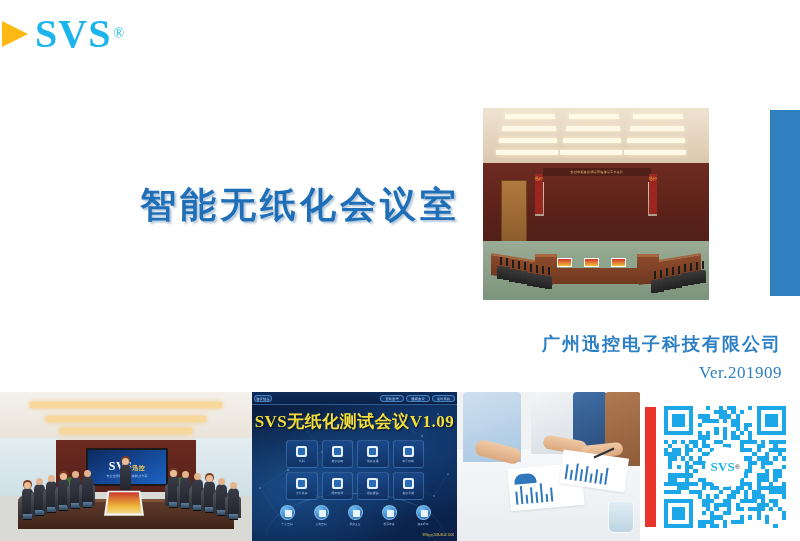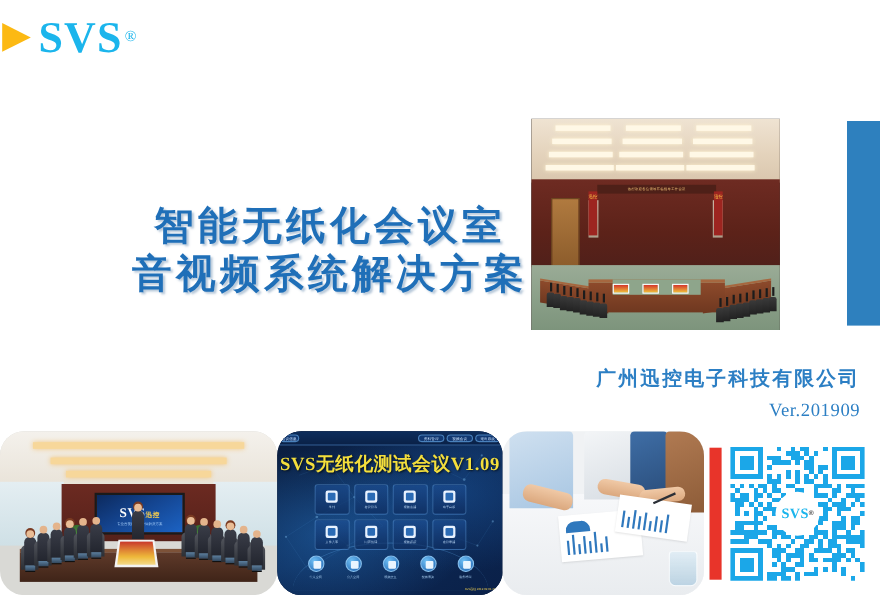--- a/index.html
+++ b/index.html
@@ -147,21 +147,21 @@
   }
 
   
   #right-bar {
     position:absolute; left:770px; top:110px; width:30px; height:186px;
     background:#2E80BE;
   }
 
   
   #strip { position:absolute; left:0; top:392px; width:800px; height:149px; display:flex; }
-  .panel { position:relative; height:149px; overflow:hidden;border-radius:22px; }
+  .panel { position:relative; height:149px; overflow:hidden; }
 
   
   #panel-room { width:252px; background:#d9d9d5; }
   .p1-ceiling {
     position:absolute; left:0; top:0; width:100%; height:54px;
     background:linear-gradient(180deg,#f4f1ec 0%,#e8e2d7 100%);
   }
   .p1-cove {
     position:absolute; height:6px; background:#f7d79a; box-shadow:0 0 5px #f3c77e;
   }
@@ -351,21 +351,20 @@
 <body>
 
 <div id="logo">
   <div id="logo-triangle"></div>
   <div id="logo-text">SVS</div>
   <div id="logo-reg">®</div>
 </div>
 
 <div id="title-block">
   <div class="title-line">智能无纸化会议室</div>
-  <div class="title-line">音视频系统解决方案</div>
 </div>
 
 <div id="hero">
   <div class="h-ceiling"></div>
   <div class="h-wall"></div>
   <div class="h-door"></div>
   <div class="h-panel" style="left:52px;top:74px;"></div>
   <div class="h-panel" style="right:52px;top:74px;"></div>
   <div class="h-screen-banner">热烈欢迎各位领导莅临指导工作会议</div>
   <div class="h-side-banner" style="left:52px;">迅控</div>

